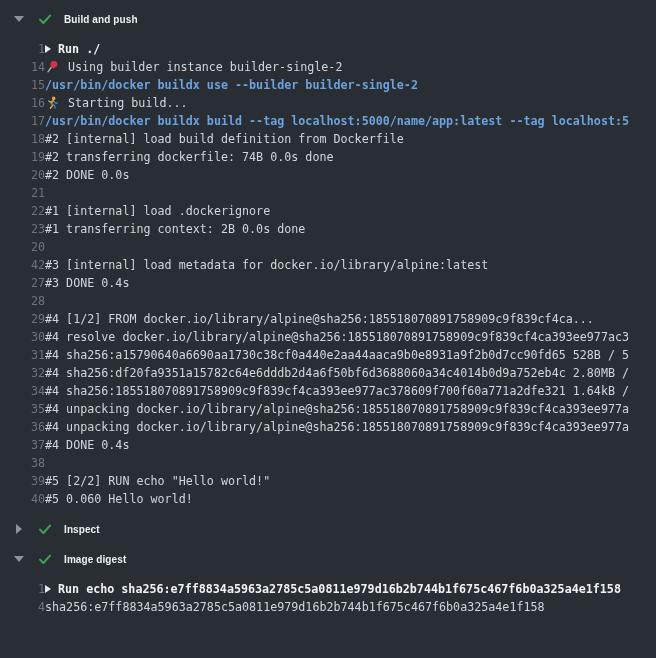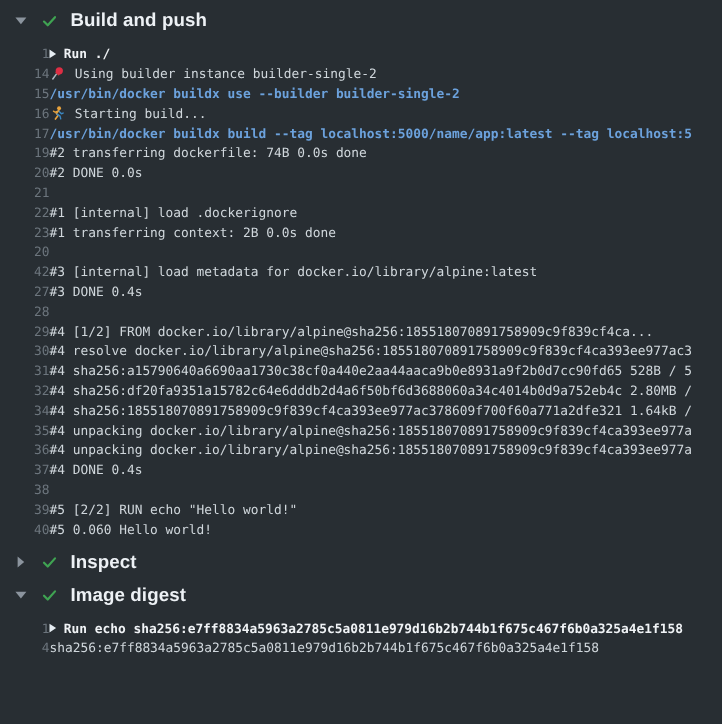--- a/index.html
+++ b/index.html
@@ -19,21 +19,21 @@
     border-top:6px solid #8b949e;
   }
   .toggle.right{
     margin-left:16px;margin-right:2px;
     border-top:5px solid transparent;border-bottom:5px solid transparent;
     border-left:6px solid #8b949e;
   }
   .check{margin-left:13px;flex:none;display:flex;align-items:center;}
   .section-title{
     font-family:"Liberation Sans","DejaVu Sans",sans-serif;
-    font-weight:700;font-size:17px;color:#edf1f5;margin-left:11px;
+    font-weight:700;font-size:10px;color:#edf1f5;margin-left:11px;
     letter-spacing:0.1px;
   }
   .section-lines{margin-top:6px;margin-bottom:6px;}
   .line{
     display:flex;height:18px;line-height:18px;
     font-size:11.7px;white-space:pre;overflow:hidden;
   }
   .num{
     width:45px;flex:none;text-align:right;color:#6c757d;
     user-select:none;cursor:pointer;
@@ -122,20 +122,29 @@
   <div class="line style-command">
     <span class="num">17</span>
     <span class="content">
       
       
       
       <span class="line-text">/usr/bin/docker buildx build --tag localhost:5000/name/app:latest --tag localhost:5</span>
     </span>
   </div>
 
+  <div class="line style-normal">
+    <span class="num">18</span>
+    <span class="content">
+      
+      
+      
+      <span class="line-text">#2 [internal] load build definition from Dockerfile</span>
+    </span>
+  </div>
 
   <div class="line style-normal">
     <span class="num">19</span>
     <span class="content">
       
       
       
       <span class="line-text">#2 transferring dockerfile: 74B 0.0s done</span>
     </span>
   </div>

